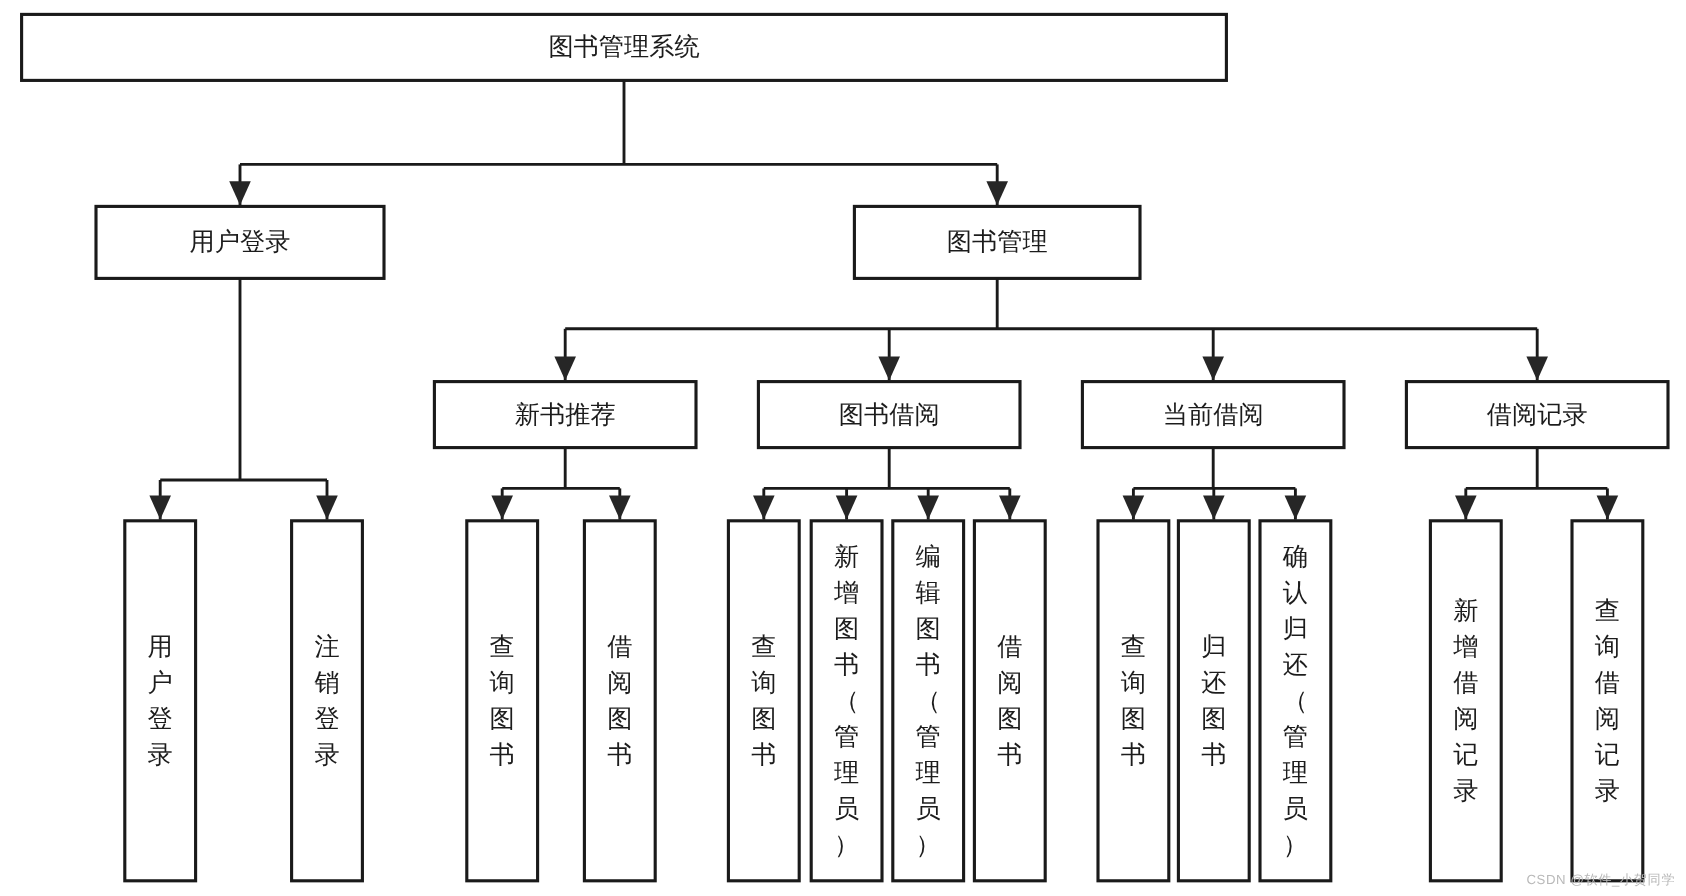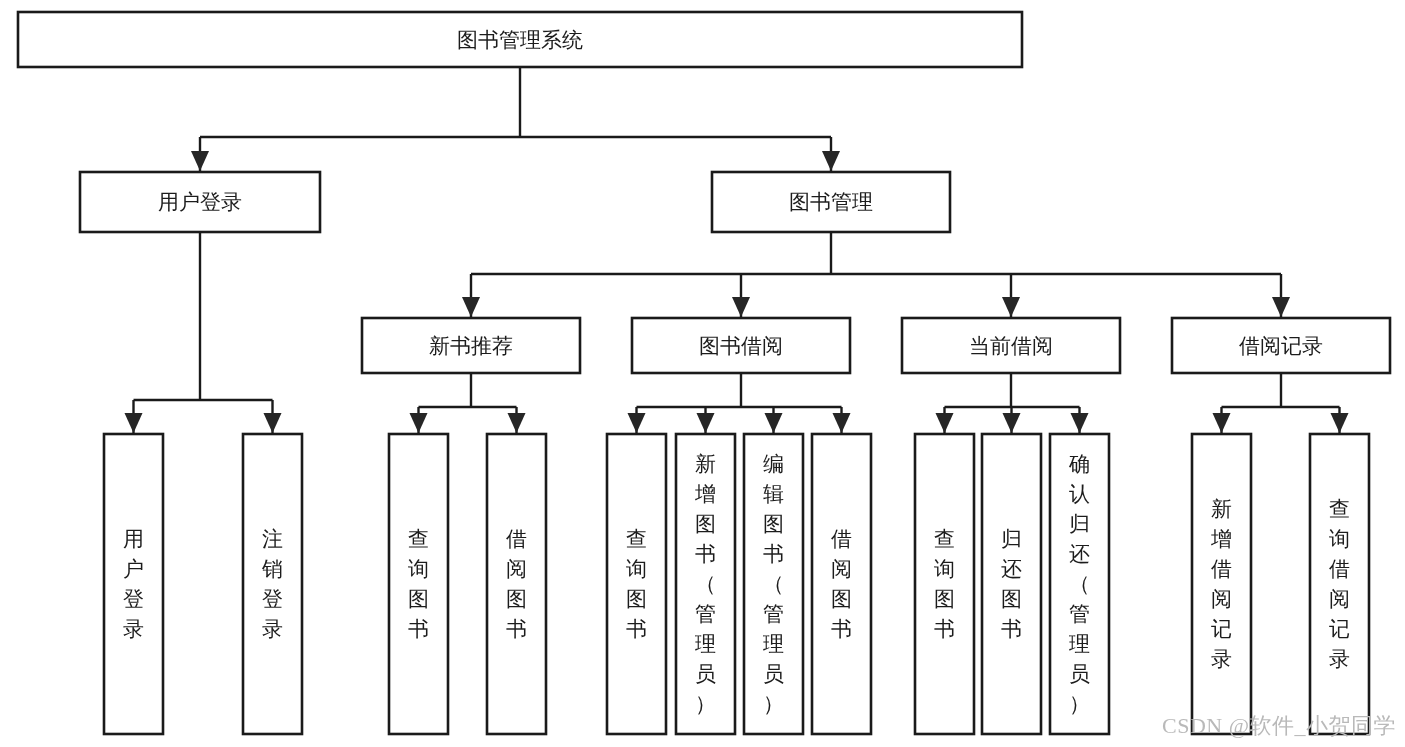--- a/index.html
+++ b/index.html
@@ -51,22 +51,22 @@
   .node-label-v {
     font-family: "DejaVu Sans", "Liberation Sans", sans-serif;
     font-size: 21px;
     fill: #1c1c1c;
     text-anchor: middle;
   }
   .watermark {
     position: absolute;
     right: 9px;
     bottom: 6px;
-    font-family: Liberation Serif, serif;
-    font-size: 22px;
+    font-family: Liberation Sans, sans-serif;
+    font-size: 11px;
     color: #b9b9b9;
     letter-spacing: 0.5px;
     white-space: nowrap;
     pointer-events: none;
   }
 </style>
 </head>
 <body>
 
 <div id="diagram-root">

